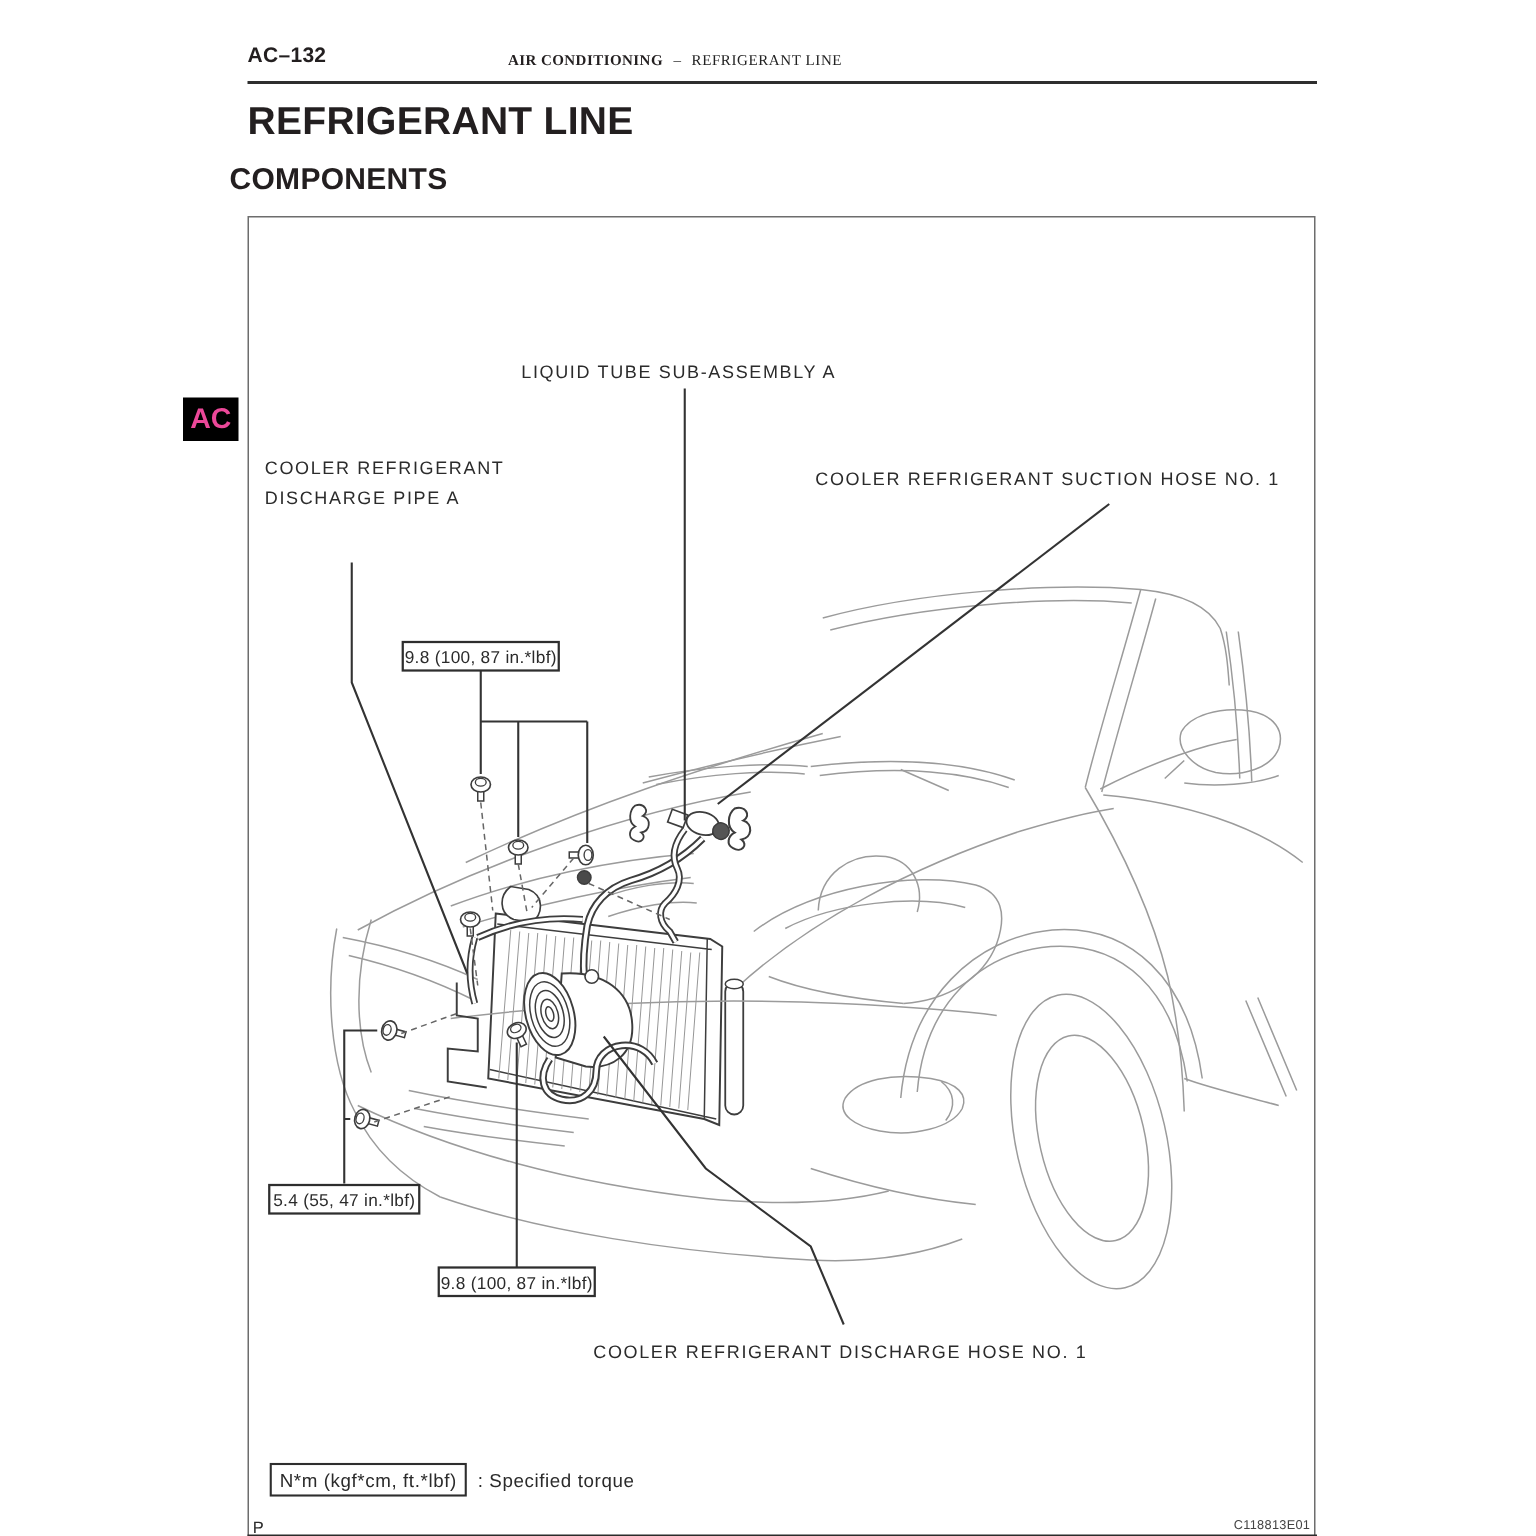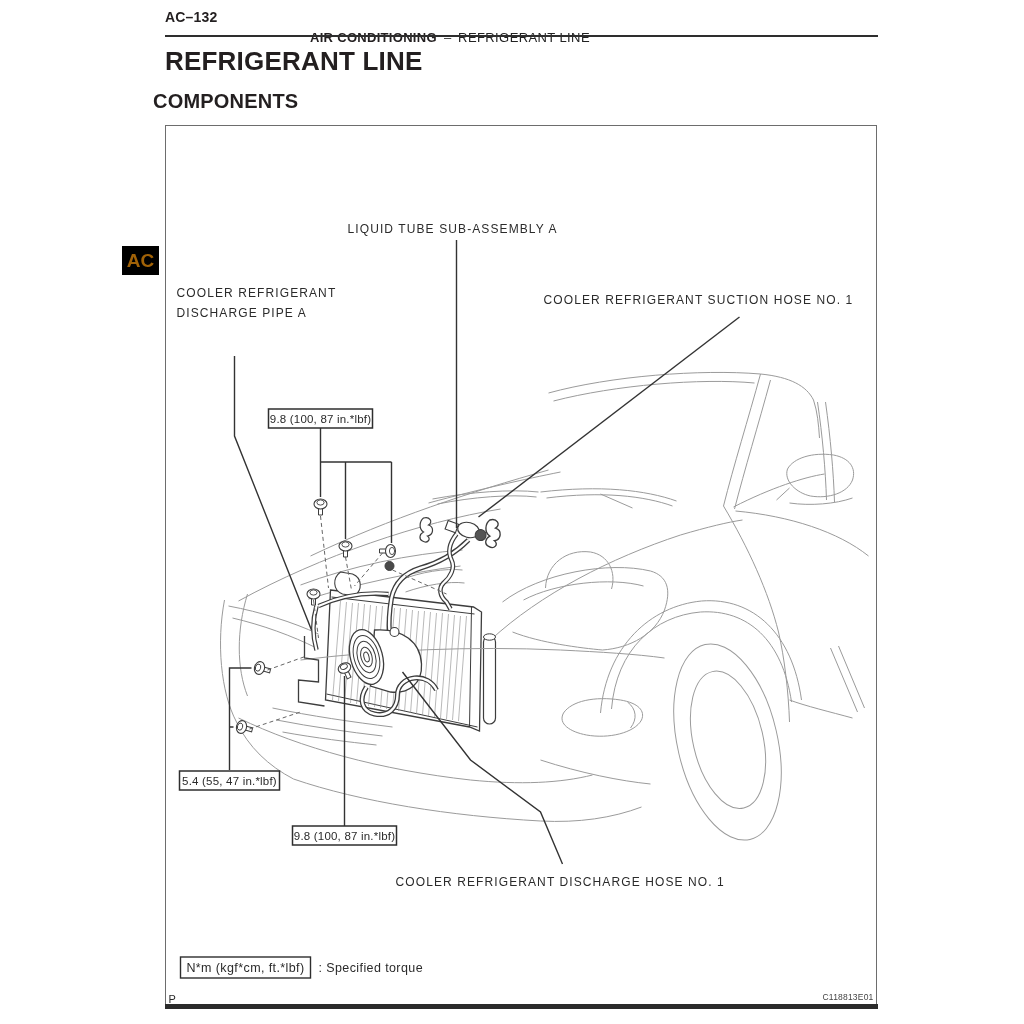--- a/index.html
+++ b/index.html
@@ -1,29 +1,29 @@
 <!DOCTYPE html>
 <html><head>
 <meta charset="utf-8">
 <style>
   html,body{margin:0;padding:0;}
   body{
     width:1024px;height:1024px;position:relative;background:#ffffff;
     font-family:"Liberation Sans", sans-serif;color:#231f20;overflow:hidden;
   }
-  .abs{position:absolute;}
+  .abs{position:absolute;margin-top:19px;}
   .page-num{left:165px;top:9px;font-size:14px;font-weight:bold;letter-spacing:.2px;}
-  .running-head{left:450px;top:30px;transform:translateX(-50%);font-size:13px;white-space:nowrap;}
+  .running-head{left:450px;top:16px;transform:translateX(-50%);font-size:10px;white-space:nowrap;font-family:Liberation Serif, serif;}
   .running-head .sec{font-weight:bold;letter-spacing:.3px;}
   .running-head .sep{margin:0 7px;color:#333;}
   .running-head .topic{letter-spacing:.4px;color:#222;}
   .head-rule{left:165px;top:35px;width:713px;height:2px;background:#2e2e2e;}
   .doc-title{left:165px;top:46px;font-size:26px;font-weight:bold;letter-spacing:.2px;}
   .doc-subtitle{left:153px;top:90px;font-size:20px;font-weight:bold;letter-spacing:.2px;}
-  .ac-tab{left:122px;top:246px;width:37px;height:29px;background:#000;color:#a16207;
+  .ac-tab{left:122px;top:246px;width:37px;height:29px;background:#000;color:#ec4899;
     font-size:19px;font-weight:bold;display:flex;align-items:center;justify-content:center;}
   .fig-box{left:165px;top:125px;width:712px;height:883px;border:1px solid #6d6d6d;box-sizing:border-box;background:#fff;}
   .fig-bottom-bar{left:165px;top:1004px;width:713px;height:5px;background:#2b2b2b;}
   svg{display:block;}
   svg text{font-family:"Liberation Sans", sans-serif;fill:#2b2b2b;}
   .lbl{font-size:12px;letter-spacing:1.1px;}
   .torq{font-size:11.5px;letter-spacing:.2px;}
   .legend-t{font-size:12.5px;letter-spacing:.4px;}
   .tiny{font-size:11px;}
   .code{font-size:8.5px;fill:#444;letter-spacing:.2px;}

